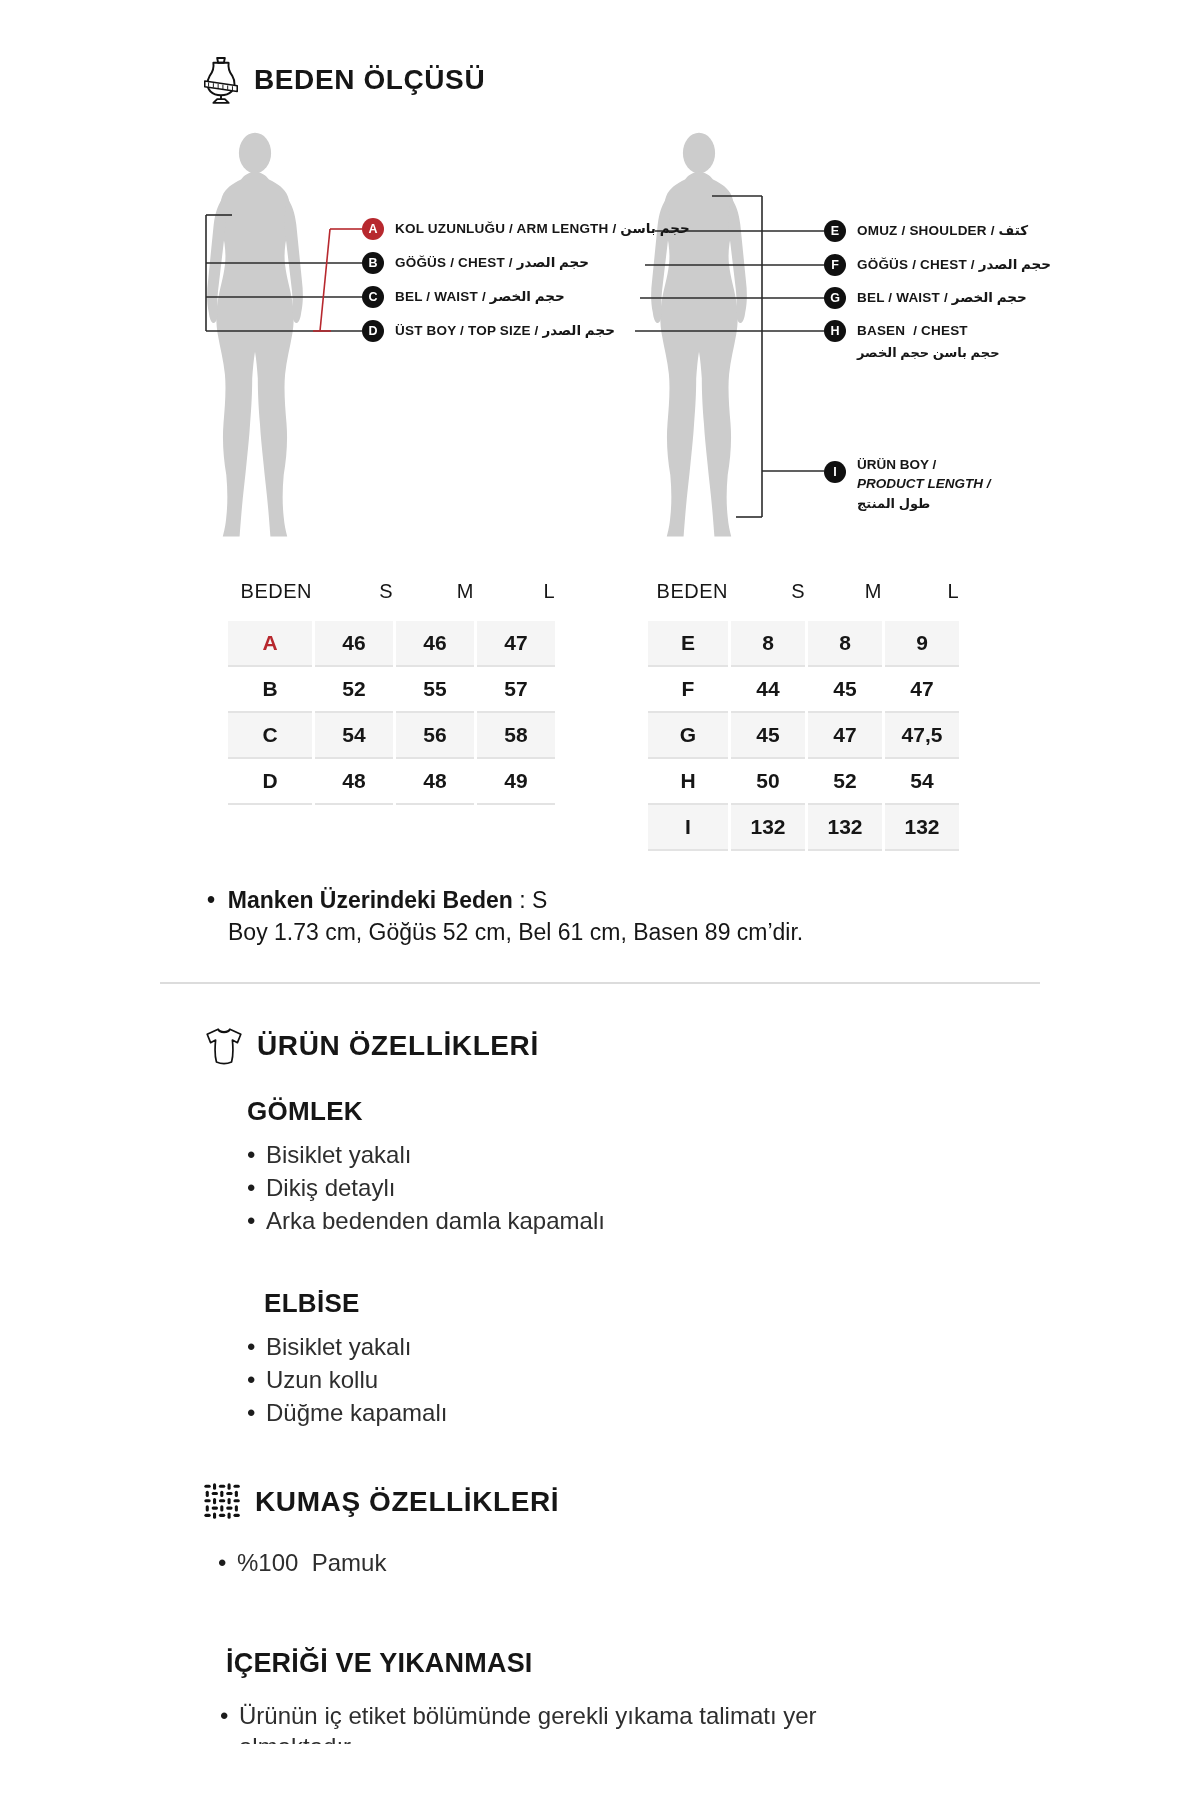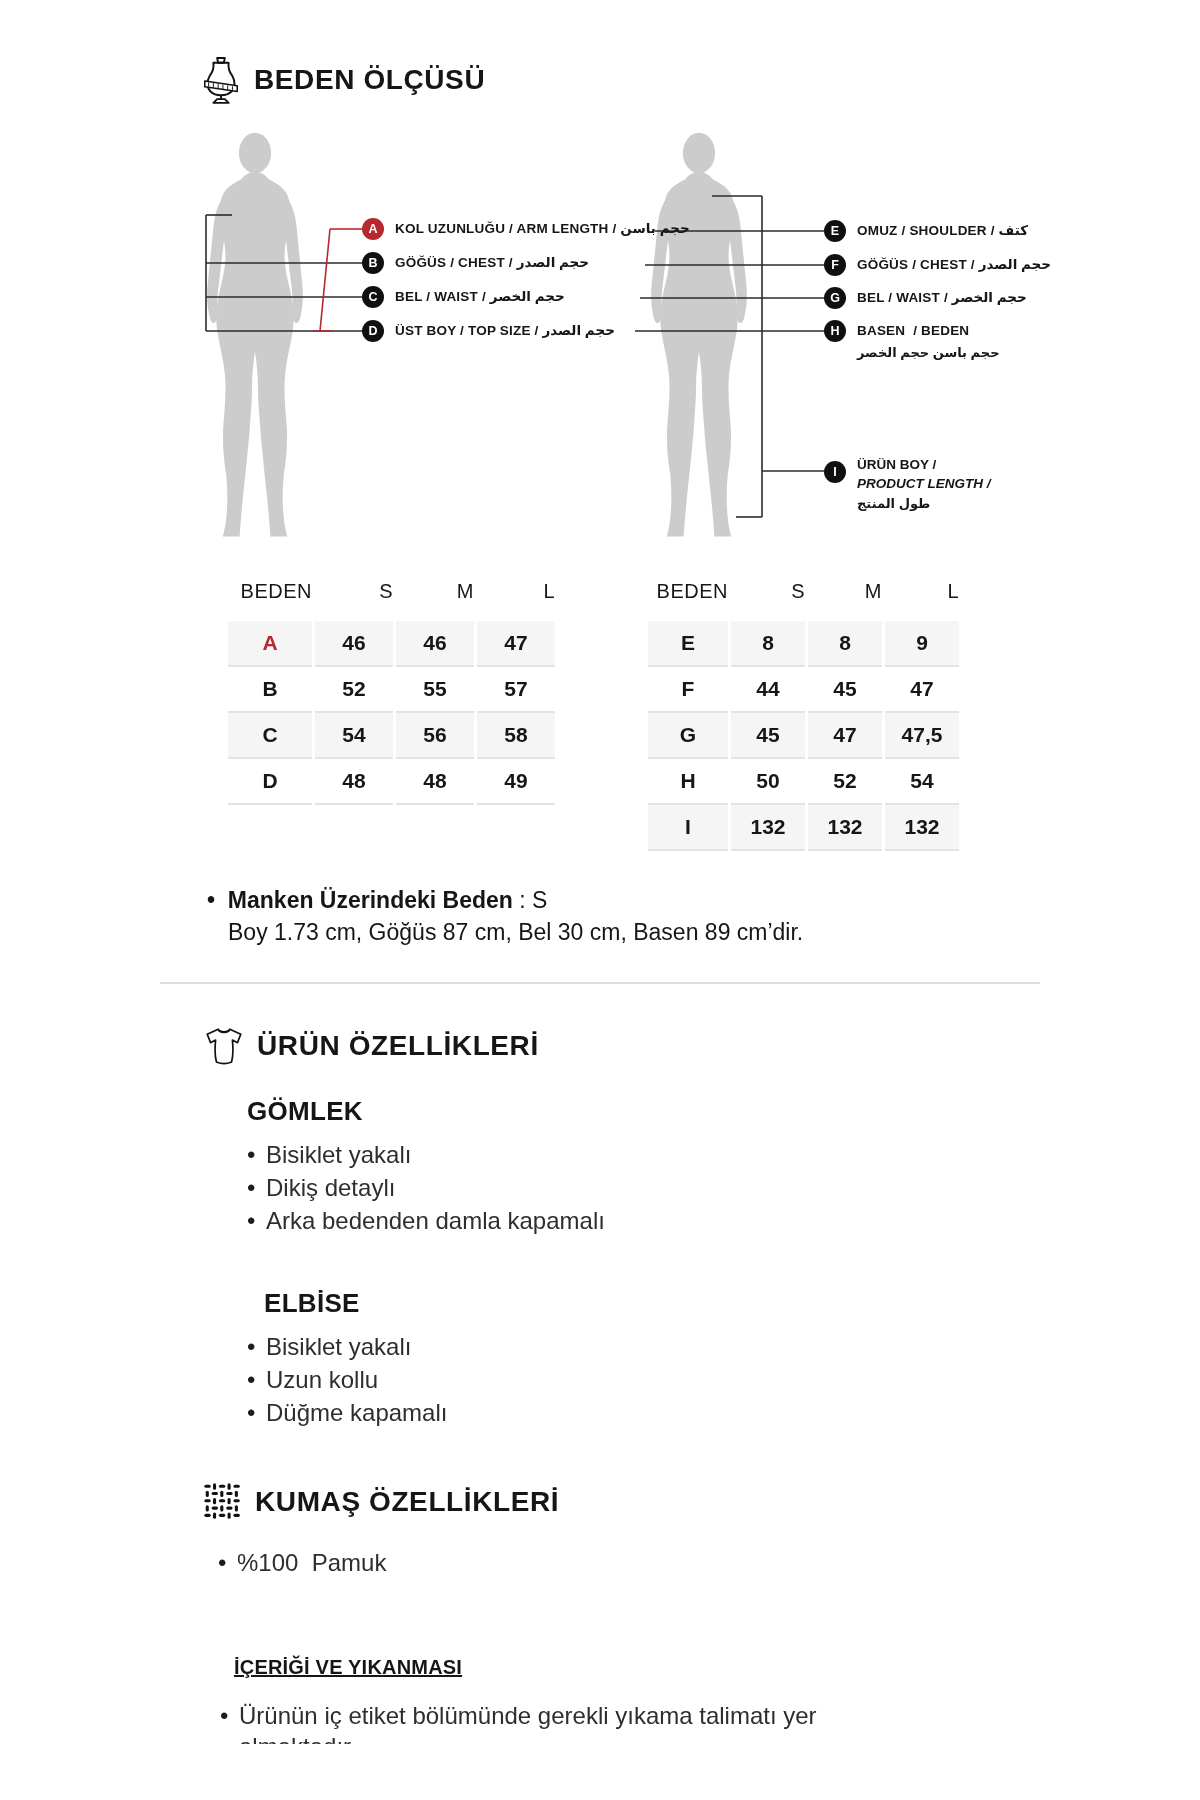--- a/index.html
+++ b/index.html
@@ -63,21 +63,21 @@
   
   .divider{height:2px;background:var(--divider);}
 
   
   .feature-list{list-style:none;margin:0;padding:0;}
   .feature-list li{
     font-size:24px;line-height:33px;color:var(--body);white-space:pre-wrap;
     padding-left:19px;position:relative;
   }
   .feature-list li::before{content:"\2022";position:absolute;left:0;color:#1c1c1c;}
-  .care-head{margin:16px;font-size:20px;font-weight:700;letter-spacing:.2px;text-decoration:underline;}
+  .care-head{margin:8px;font-size:27px;font-weight:700;letter-spacing:.2px;}
   .care-list li{line-height:31px;}
 </style>
 </head>
 <body>
 
 <div id="page">
 
   <div class="abs sec-head" style="left:200px;top:56px;">
     <svg width="42" height="48" viewBox="0 0 44 50" fill="none" stroke="#111" stroke-width="2" stroke-linejoin="round">
       <path d="M18 2 h8 l-1 5 h-6 z"></path>
@@ -154,21 +154,21 @@
     <span class="mcircle">F</span>
     <span class="mtext">GÖĞÜS / CHEST / حجم الصدر</span>
   </div>
   <div class="mlabel" style="left:824px;top:287px;">
     <span class="mcircle">G</span>
     <span class="mtext">BEL / WAIST / حجم الخصر</span>
   </div>
   <div class="mlabel" style="left:824px;top:320px;">
     <span class="mcircle">H</span>
     <span style="display:inline-block;">
-      <span class="mtext" style="display:block;">BASEN  / BEDEN</span>
+      <span class="mtext" style="display:block;">BASEN  / CHEST</span>
       <span class="mtext-sub" style="display:block;">حجم باسن حجم الخصر</span>
     </span>
   </div>
   <div class="mlabel" style="left:824px;top:455px;">
     <span class="mcircle" style="margin-top:6px;">I</span>
     <span style="display:inline-block;">
       <span class="mtext-multi" style="display:block;">ÜRÜN BOY /</span>
       <span class="mtext-multi" style="display:block;font-style:italic;">PRODUCT LENGTH /</span>
       <span class="mtext-sub" style="display:block;">طول المنتج</span>
     </span>
@@ -249,21 +249,21 @@
         <td>I</td>
         <td>132</td>
         <td>132</td>
         <td>132</td>
       </tr>
     </tbody>
   </table>
 
   <div id="model-info" class="abs" style="left:207px;top:884px;width:820px;">
     <div class="bullet"><strong>Manken Üzerindeki Beden</strong><span> : S</span></div>
-    <div class="detail">Boy 1.73 cm, Göğüs  87 cm, Bel 30 cm, Basen 89 cm’dir.</div>
+    <div class="detail">Boy 1.73 cm, Göğüs  52 cm, Bel 61 cm, Basen 89 cm’dir.</div>
   </div>
 
   <div class="abs divider" style="left:160px;top:982px;width:880px;"></div>
 
   <div class="abs sec-head" style="left:203px;top:1026px;">
     <svg width="42" height="40" viewBox="0 0 50 46" fill="none" stroke="#111" stroke-width="2" stroke-linejoin="round">
       <path d="M18 3 C20 7 30 7 32 3 L45 9 L41 19 L35 16 C36 26 36 35 34 42 C28 44.5 22 44.5 16 42 C14 35 14 26 15 16 L9 19 L5 9 Z"></path>
       <path d="M18 3 c1.5 5 12.5 5 14 0"></path>
     </svg>
     <h2>ÜRÜN ÖZELLİKLERİ</h2>

